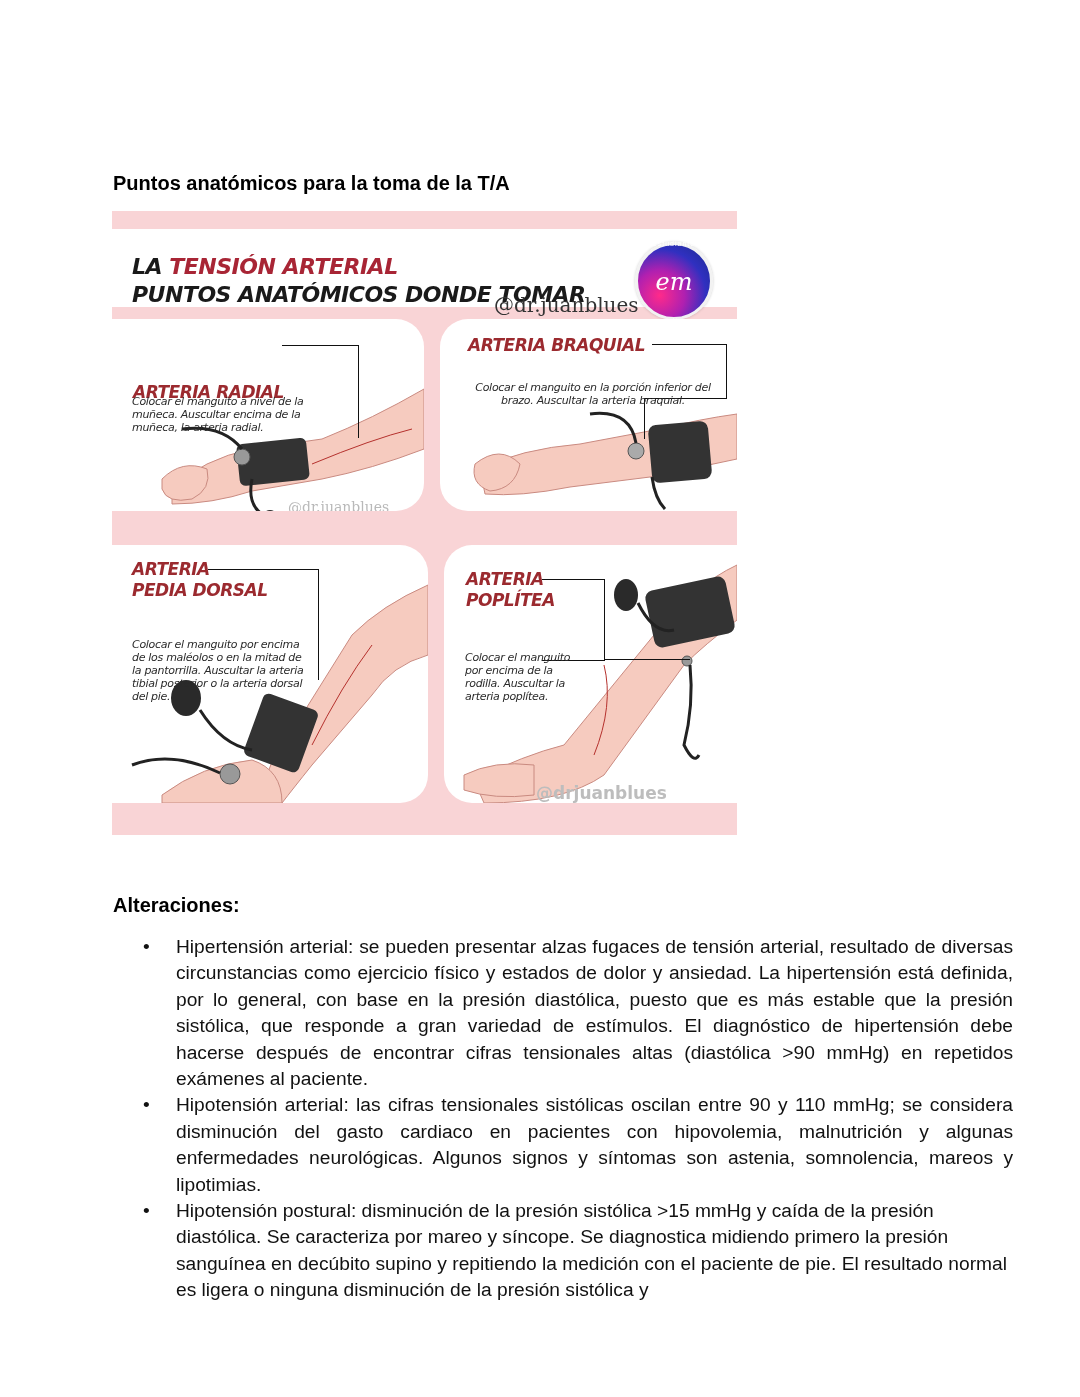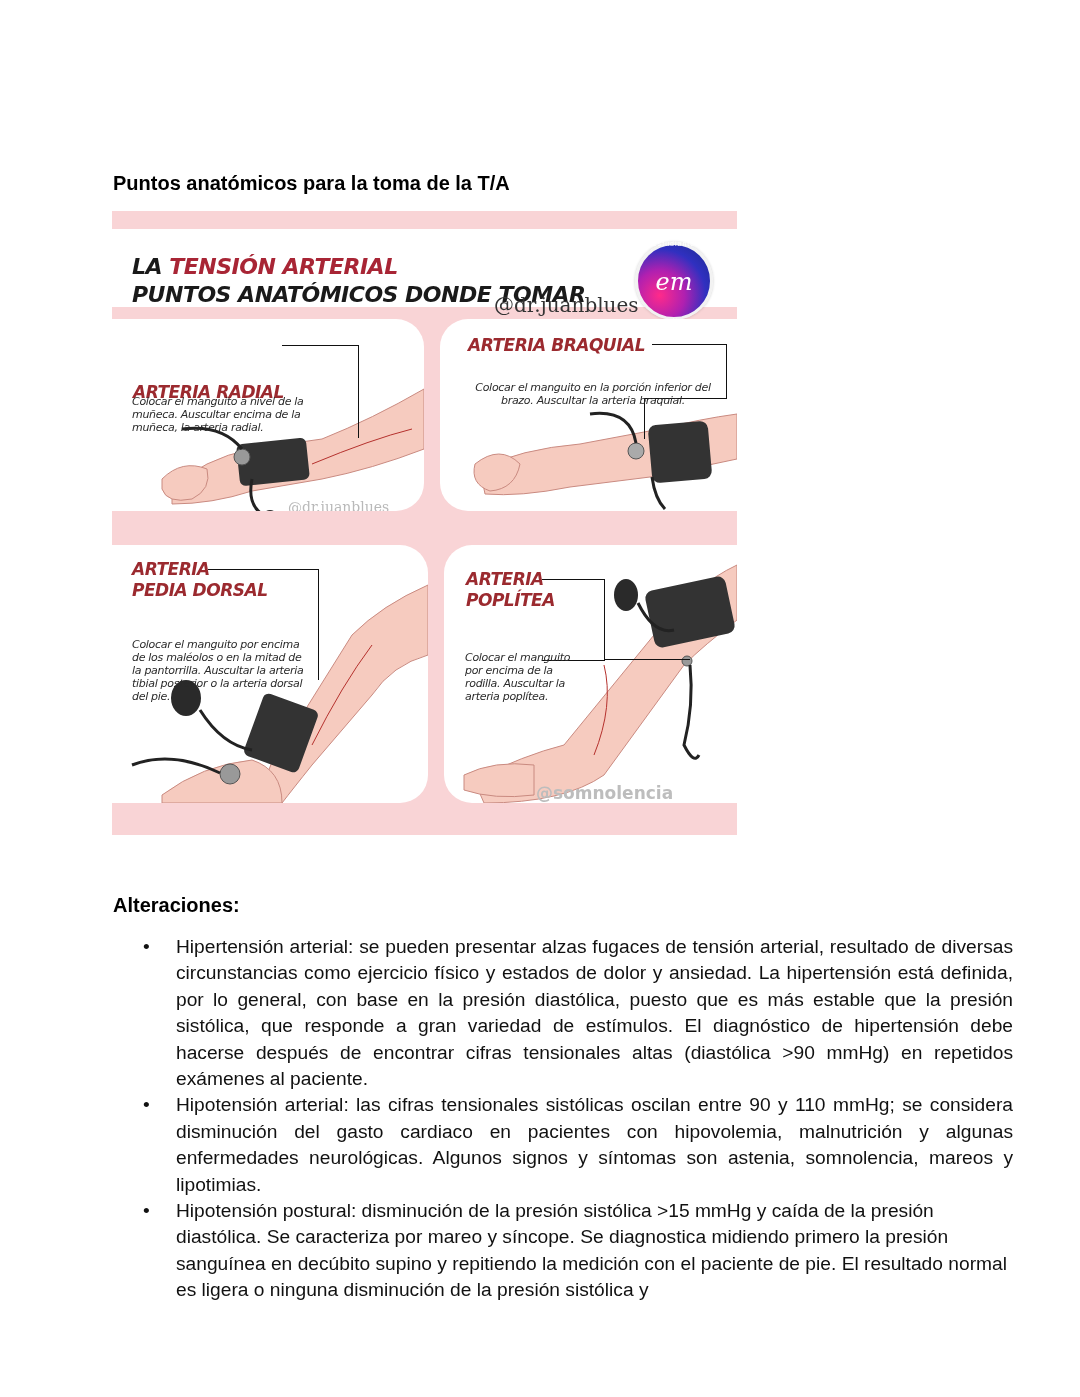--- a/index.html
+++ b/index.html
@@ -117,21 +117,21 @@
       <path d="M246 120 Q250 160 240 200 Q250 220 255 210" stroke="#222" stroke-width="3" fill="none"></path>
       <path d="M160 120 Q170 160 150 210" stroke="#b5312d" fill="none"></path>
     </svg>
     <div class="p-title" style="left:22px;top:24px;">
       <div>ARTERIA</div>
       <div>POPLÍTEA</div>
     </div>
     <div class="p-line" style="left:98px;top:34px;width:62px;height:80px;border-left:none;border-top:1.5px solid #111;"></div>
     <div class="p-line" style="left:160px;top:114px;width:86px;height:0;border-left:none;border-right:none;border-bottom:none;"></div>
     <div class="p-desc" style="left:21px;top:73px;width:120px;">Colocar el manguito por encima de la rodilla. Auscultar la arteria poplítea.</div>
-    <div class="watermark bold" style="left:92px;top:238px;">@somnolencia</div>
+    <div class="watermark bold" style="left:92px;top:238px;">@drjuanblues</div>
   </div>
 </div>
 
 <div class="heading2">Alteraciones:</div>
 
 <ul class="list">
   <li><span class="bullet">•</span><span>Hipertensión arterial: se pueden presentar alzas fugaces de tensión arterial, resultado de diversas circunstancias como ejercicio físico y estados de dolor y ansiedad. La hipertensión está definida, por lo general, con base en la presión diastólica, puesto que es más estable que la presión sistólica, que responde a gran variedad de estímulos. El diagnóstico de hipertensión debe hacerse después de encontrar cifras tensionales altas (diastólica &gt;90 mmHg) en repetidos exámenes al paciente.</span></li>
   <li><span class="bullet">•</span><span>Hipotensión arterial: las cifras tensionales sistólicas oscilan entre 90 y 110 mmHg; se considera disminución del gasto cardiaco en pacientes con hipovolemia, malnutrición y algunas enfermedades neurológicas. Algunos signos y síntomas son astenia, somnolencia, mareos y lipotimias.</span></li>
   <li style="text-align:left;"><span class="bullet">•</span><span>Hipotensión postural: disminución de la presión sistólica &gt;15 mmHg y caída de la presión diastólica. Se caracteriza por mareo y síncope. Se diagnostica midiendo primero la presión sanguínea en decúbito supino y repitiendo la medición con el paciente de pie. El resultado normal es ligera o ninguna disminución de la presión sistólica y</span></li>
 </ul>

